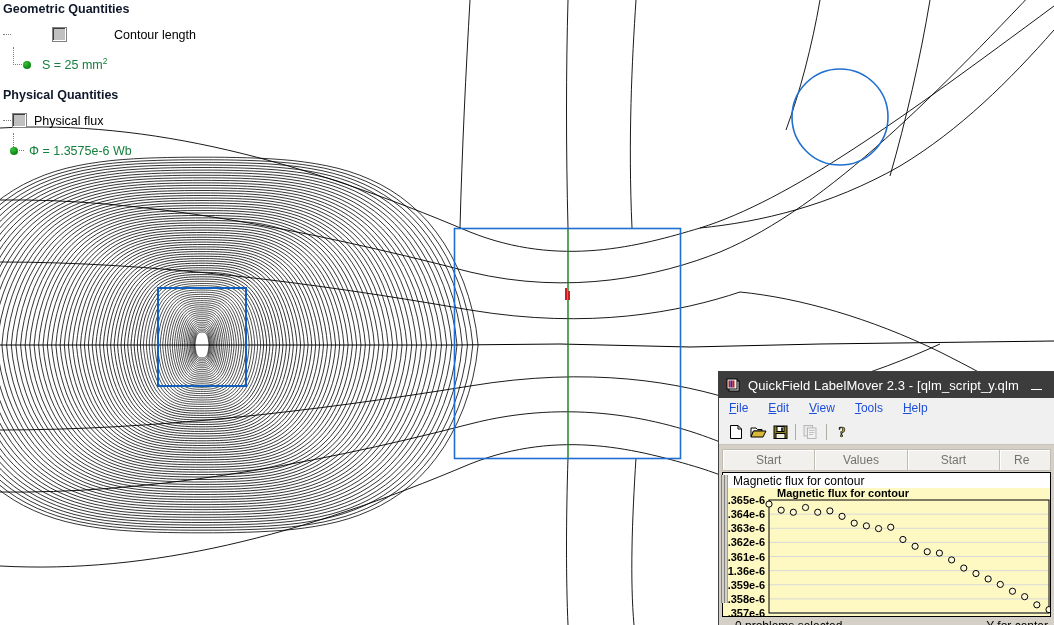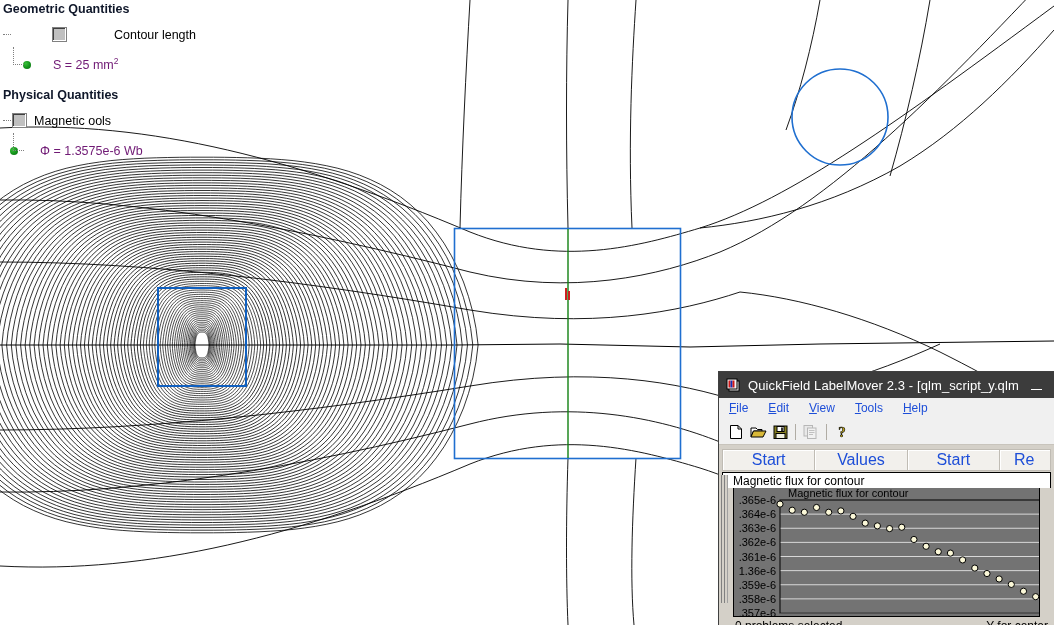--- a/index.html
+++ b/index.html
@@ -38,21 +38,21 @@
   .leaf-row{position:relative;display:flex;align-items:center;height:19px;padding-left:22px;white-space:nowrap;}
   .leaf-elbow{
     position:absolute;left:13px;top:-8px;width:10px;height:17px;
     border-left:1px dotted #808080;border-bottom:1px dotted #808080;
   }
   .bullet{
     width:8px;height:8px;border-radius:50%;
     background:radial-gradient(circle at 35% 32%, #38c238 0%, #13901a 55%, #0a6b10 100%);
     flex:none;margin-left:1px;
   }
-  .leaf-label{margin-left:22px;font-size:12.5px;color:#701a75;}
+  .leaf-label{margin-left:11px;font-size:12.5px;color:#15803d;}
   .leaf-label sup{font-size:8.5px;vertical-align:super;}
 
   
   #labelmover{
     position:absolute;left:718px;top:371px;width:336px;height:254px;
     z-index:40;background:#d4d0c8;
     border-left:1px solid #404040;border-top:1px solid #404040;
     box-sizing:border-box;
     font-size:12px;
   }
@@ -85,38 +85,38 @@
   .tb-btn{width:22px;height:21px;display:flex;align-items:center;justify-content:center;flex:none;}
   .tb-sep{width:1px;height:16px;background:#b0aca4;margin:0 4px;flex:none;}
   .tb-rest{flex:1;height:100%;}
 
   .lm-colhdr{
     height:22px;background:#f2f0ec;display:flex;align-items:stretch;
     margin:4px 3px 0 3px;border:1px solid #c0bcb4;box-sizing:border-box;
   }
   .colcell{
     flex:1;display:flex;align-items:center;justify-content:center;
-    font-size:16px;color:#1d4ed8;border-right:1px solid #c0bcb4;
+    font-size:12px;color:#737373;border-right:1px solid #c0bcb4;
     box-shadow:inset 1px 1px 0 #ffffff;
     white-space:nowrap;overflow:hidden;
   }
   .colcell:last-child{border-right:none;}
 
   .lm-listrow{
     background:#ffffff;border:1px solid #000;margin:1px 3px 0 3px;
     height:16px;display:flex;align-items:center;padding-left:10px;
     font-size:12px;color:#000;box-sizing:border-box;white-space:nowrap;
     border-bottom:none;
   }
 
   
   #lm-chart-wrap{
-    position:relative;margin:0 14px;background:#737373;
+    position:relative;margin:0 3px;background:#fef9c3;
     border:1px solid #000;border-top:none;
-    height:129px;box-sizing:border-box;overflow:hidden;
+    height:129px;box-sizing:border-box;overflow:hidden;font-weight:bold;
   }
   #lm-chart-svg{position:absolute;left:0;top:0;}
 
   .lm-status{
     height:18px;display:flex;align-items:center;justify-content:space-between;
     padding:0 6px 0 16px;font-size:12px;color:#000;background:#d4d0c8;
   }
 
   
   .lm-leftgrip{
@@ -274,21 +274,21 @@
     <span class="leaf-label">
       <span>S = 25 mm</span><sup>2</sup>
     </span>
   </div>
 
   <div class="tree-head" style="margin-top:14px;">Physical Quantities</div>
 
   <div class="tree-row" style="margin-top:9px;">
     <span class="tree-dash"></span>
     <span class="chk"></span>
-    <span class="tree-label">Magnetic ools</span>
+    <span class="tree-label">Physical flux</span>
   </div>
 
   <div class="leaf-row" style="margin-top:11px;padding-left:9px;">
     <span class="leaf-elbow"></span>
     <span class="bullet"></span>
     <span class="leaf-label">Φ = 1.3575e-6 Wb</span>
   </div>
 </div>
 
 <div id="labelmover">

